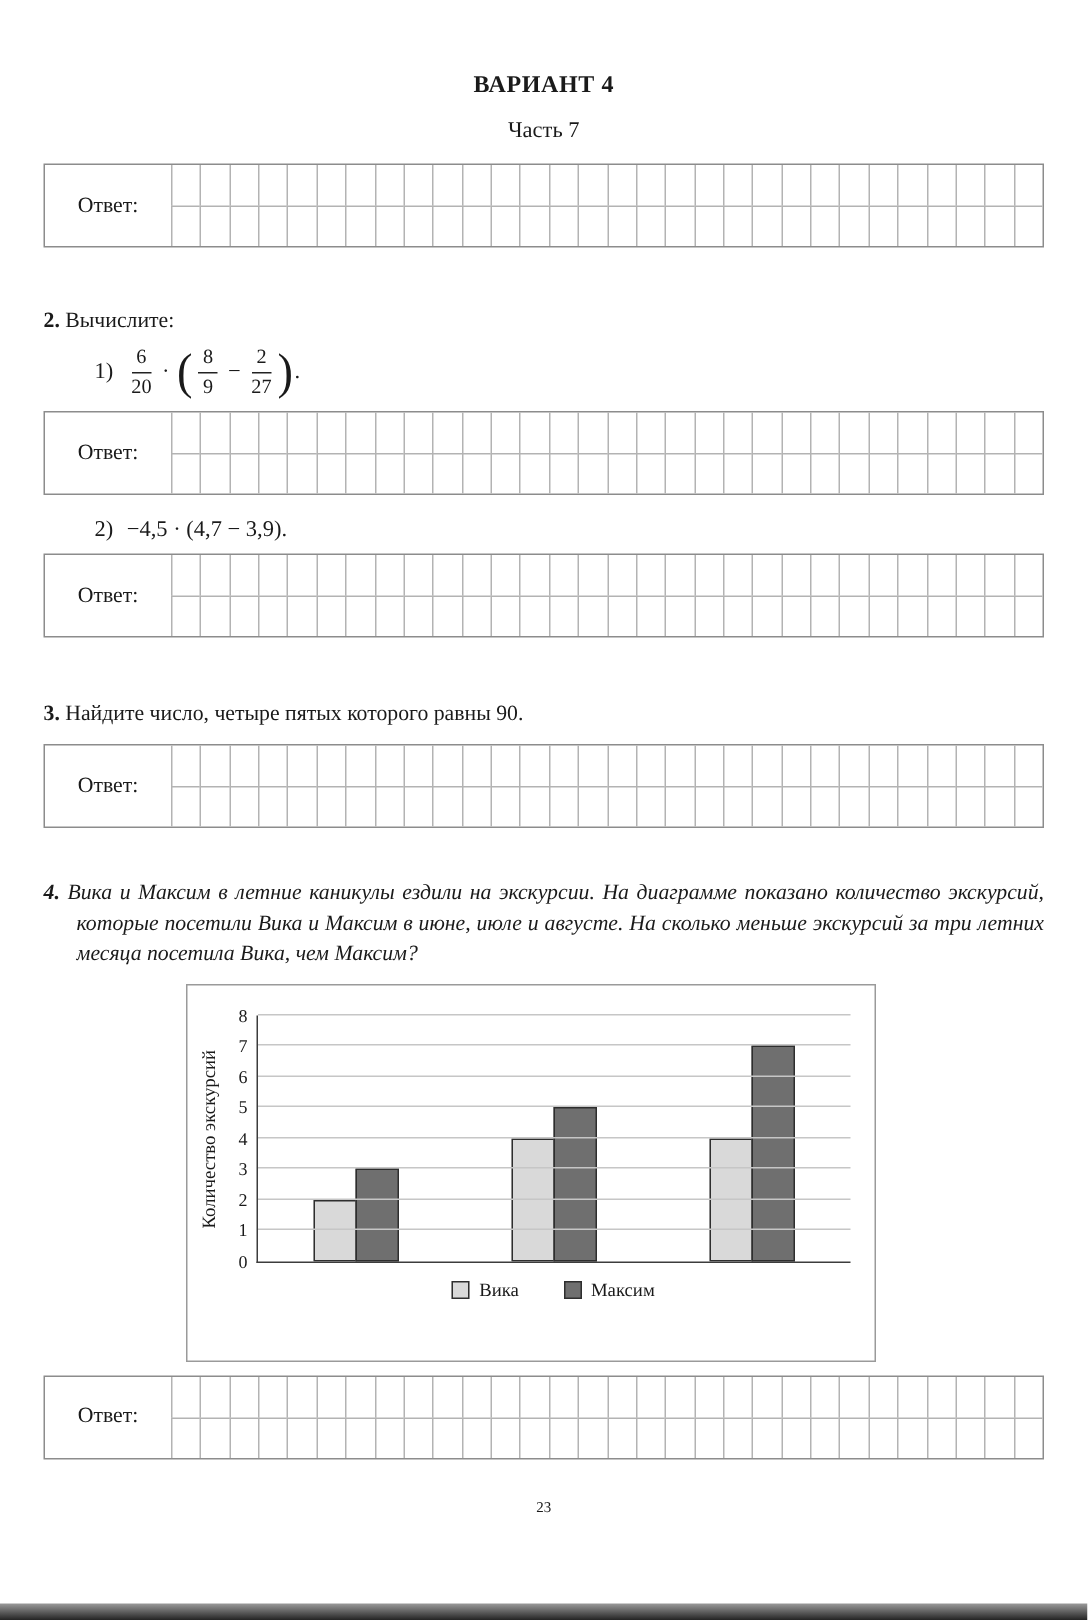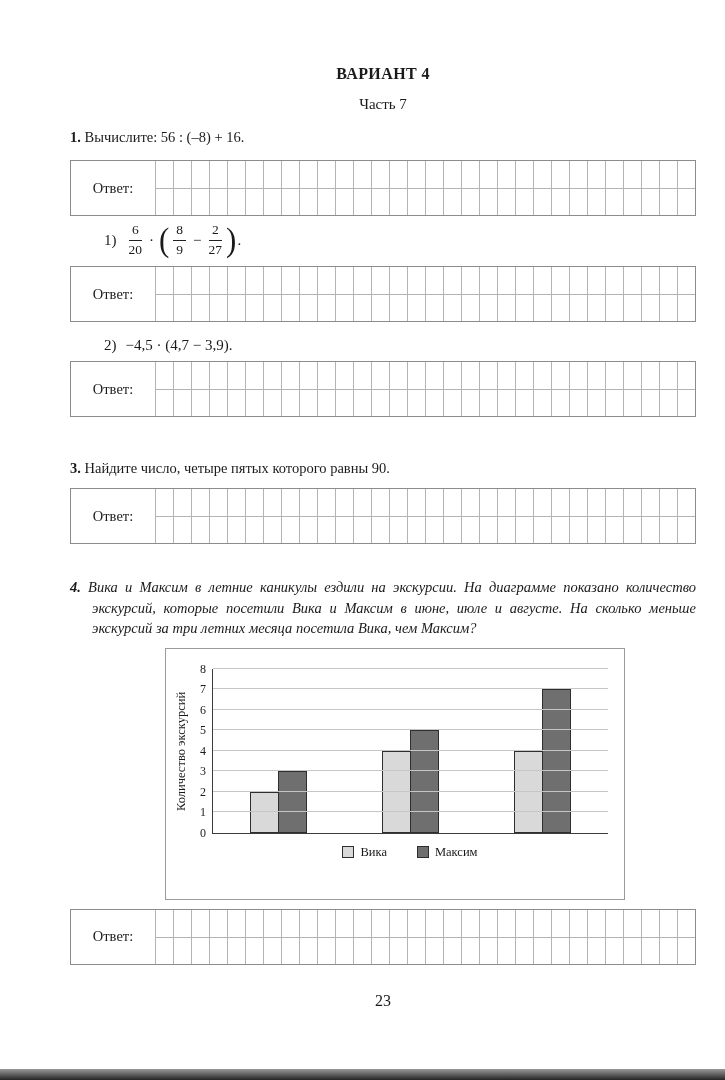--- a/index.html
+++ b/index.html
@@ -1,20 +1,20 @@
 <!DOCTYPE html>
 <html><head>
 <meta charset="utf-8">
 <style>
   html,body{margin:0;padding:0;}
   body{
     width:725px;height:1080px;background:#fff;position:relative;overflow:hidden;
     font-family:"Liberation Serif", serif;color:#1a1a1a;
   }
-  .content{padding:17px 29px;margin-left:41px;}
+  .content{padding:0 29px;}
   .title{padding-top:48px;text-align:center;font-size:16px;font-weight:bold;letter-spacing:.4px;}
   .part{margin-top:13px;text-align:center;font-size:15px;}
   .problem{margin:0;font-size:14.5px;line-height:1.32;}
   .p1{margin-top:15px;}
   .p2{margin-top:40px;}
   .p3{margin-top:42px;}
   .p4{margin-top:33px;text-align:justify;padding-left:22px;text-indent:-22px;line-height:1.42;font-style:italic;}
   .problem b{font-weight:bold;}
 
   
@@ -50,36 +50,32 @@
   .groups{position:absolute;left:0;right:0;top:0;bottom:0;display:flex;justify-content:space-around;align-items:flex-end;}
   .bar-group{display:flex;align-items:flex-end;height:100%;}
   .bar{width:29px;border:1px solid #2e2e2e;box-sizing:border-box;}
   .bar + .bar{margin-left:-1px;}
   .xlabels{display:flex;justify-content:space-around;margin-top:6px;font-size:13.5px;}
   .xlabel{min-width:60px;text-align:center;}
   .legend{display:flex;justify-content:center;gap:30px;margin-top:11px;font-size:12.5px;align-items:center;}
   .legend-item{display:flex;align-items:center;gap:6px;}
   .legend-swatch{width:10px;height:10px;border:1px solid #2e2e2e;display:inline-block;}
 
-  .page-number{margin-top:27px;text-align:center;font-size:16px;}
+  .page-number{margin-top:27px;text-align:center;font-size:10px;}
   .scan-bottom{position:absolute;left:0;right:0;bottom:0;height:11px;
     background:linear-gradient(to bottom,#9a9a9a,#242424);}
 </style>
 </head>
 <body>
 
 <div class="content">
 
   <div class="title">ВАРИАНТ 4</div>
   <div class="part">Часть 7</div>
 
-  <p class="problem p1">
-    <b>1.</b>
-    <span>Вычислите: 56 : (–8) + 16.</span>
-  </p>
 
   <div class="answer-box mt13">
     <div class="answer-label">Ответ:</div>
     <div class="answer-grid" style="grid-template-columns: repeat(30, 1fr);">
         <div class="cell"></div>
         <div class="cell"></div>
         <div class="cell"></div>
         <div class="cell"></div>
         <div class="cell"></div>
         <div class="cell"></div>
@@ -133,20 +129,24 @@
         <div class="cell row2"></div>
         <div class="cell row2"></div>
         <div class="cell row2"></div>
         <div class="cell row2"></div>
         <div class="cell row2"></div>
         <div class="cell row2"></div>
         <div class="cell row2"></div>
       </div>
   </div>
 
+  <p class="problem p2">
+    <b>2.</b>
+    <span>Вычислите:</span>
+  </p>
 
   <div class="expr">
     <span class="sublabel">1)</span>
     <span class="frac">
       <span class="num">6</span>
       <span class="den">20</span>
     </span>
     <span class="op">·</span>
     <span class="bigparen">(</span>
     <span class="frac">

